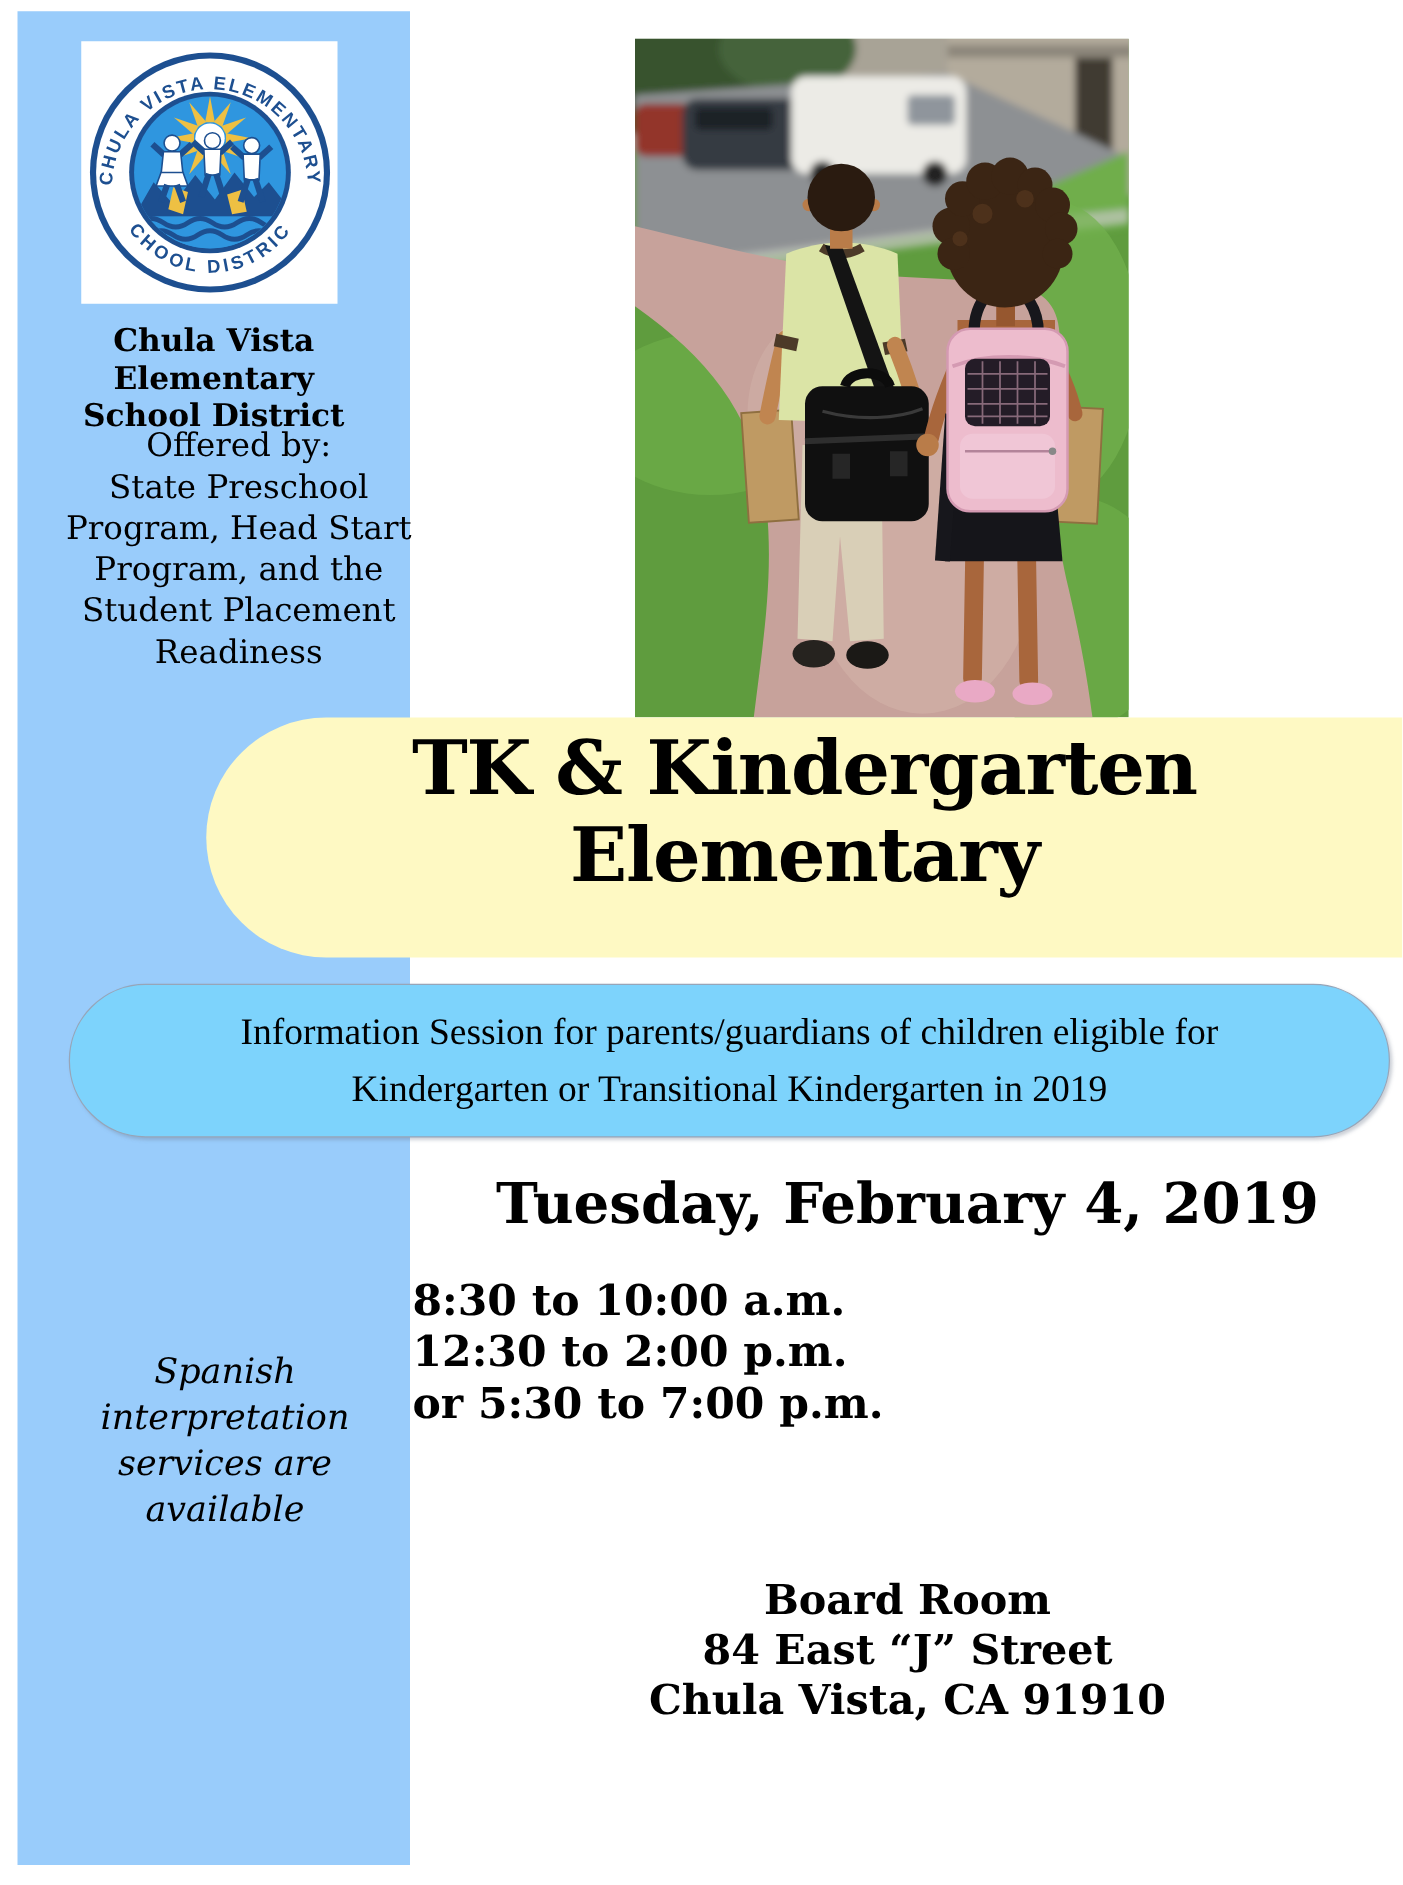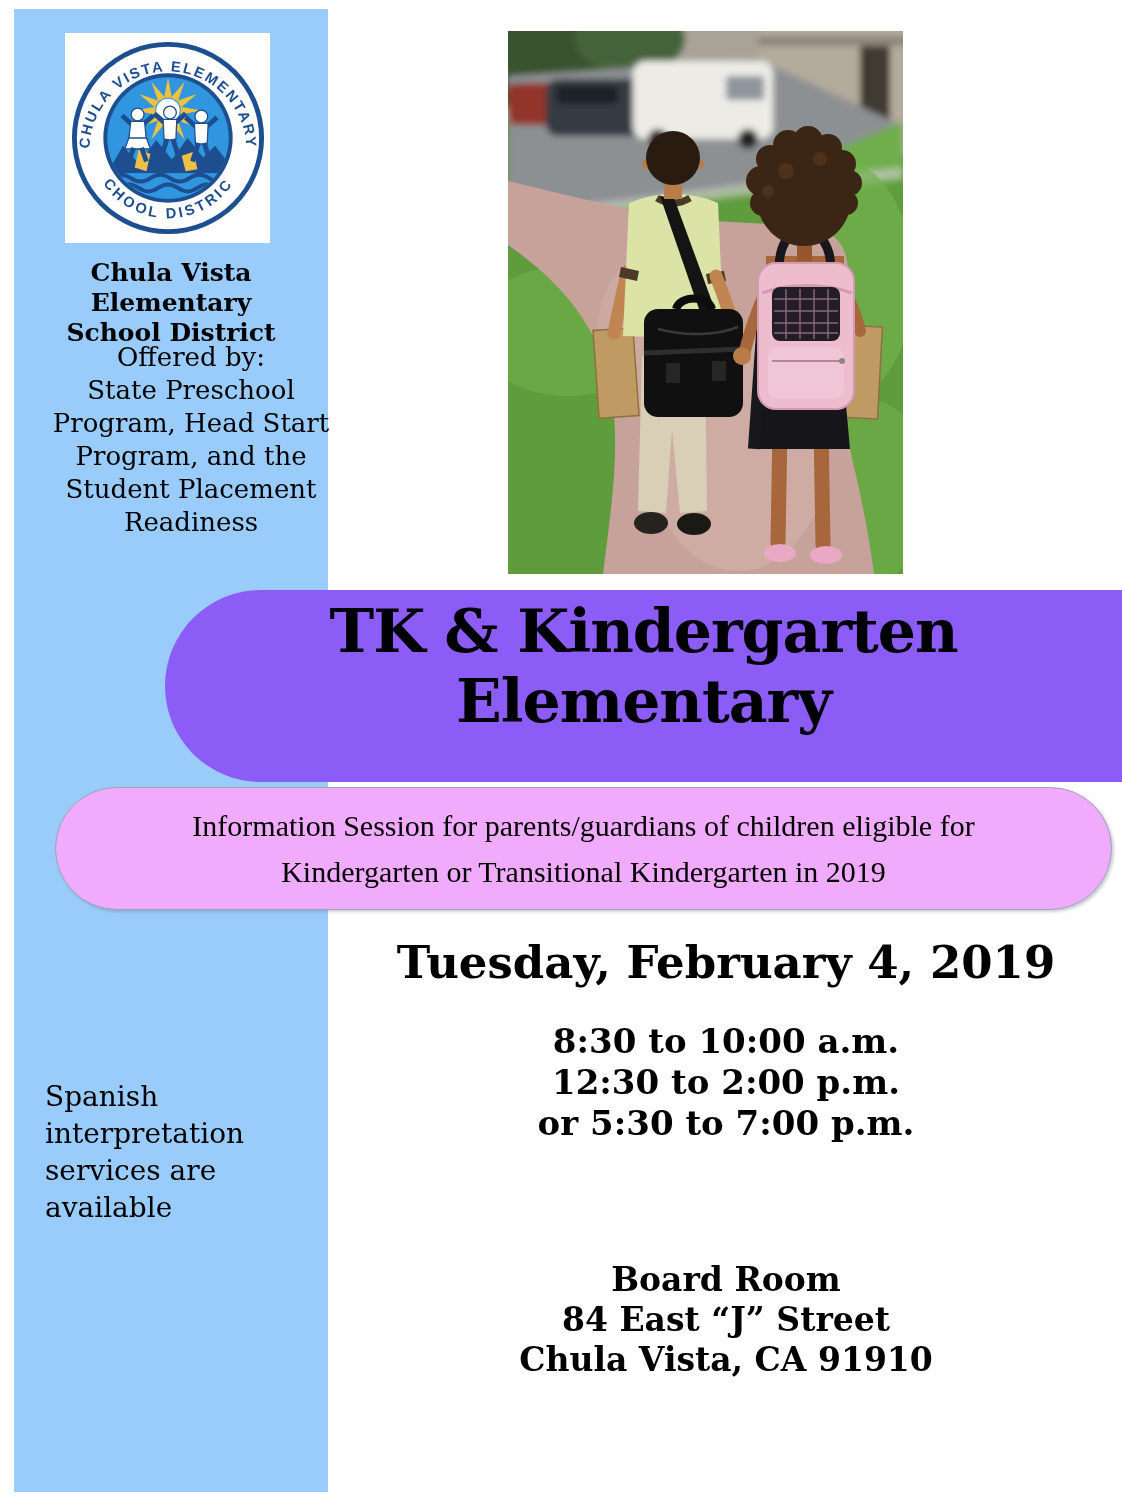--- a/index.html
+++ b/index.html
@@ -5,36 +5,36 @@
   html,body{margin:0;padding:0;background:#ffffff;}
   .page{position:relative;width:1122px;height:1508px;background:#ffffff;overflow:hidden;
         font-family:"DejaVu Serif",serif;color:#000;}
   .sidebar{position:absolute;left:14px;top:9px;width:314px;height:1483px;background:#99ccfb;}
   .logo-box{position:absolute;left:51px;top:24px;width:205px;height:210px;background:#fff;
             display:flex;align-items:center;justify-content:center;}
   .org-name{position:absolute;left:0;top:249px;width:100%;text-align:center;
             font-weight:bold;font-size:25px;line-height:30px;}
   .offered{position:absolute;left:0;top:332px;width:100%;text-align:center;
            font-size:26px;line-height:33px;padding-left:20px;}
-  .spanish{position:absolute;left:31px;top:1069px;width:270px;text-align:left;
-           font-size:28px;line-height:37px;}
+  .spanish{position:absolute;left:31px;top:1069px;width:270px;text-align:center;
+           font-style:italic;font-size:28px;line-height:37px;}
   .photo{position:absolute;left:508px;top:31px;width:395px;height:543px;}
   .photo svg{display:block;width:100%;height:100%;}
-  .title-card{position:absolute;left:165px;top:590px;width:957px;height:192px;
-              background:#8b5cf6;border-radius:100px 0 0 100px;}
+  .title-card{position:absolute;left:165px;top:574px;width:957px;height:192px;
+              background:#fef9c3;border-radius:100px 0 0 100px;}
   .title-text{padding-top:6px;text-align:center;font-weight:bold;font-size:60px;
               line-height:70px;letter-spacing:-1px;}
   .banner{position:absolute;left:55px;top:787px;width:1057px;height:123px;box-sizing:border-box;
-          background:#f0abfc;border:1px solid #97a5b8;border-radius:62px;
+          background:#7dd3fc;border:1px solid #97a5b8;border-radius:62px;
           box-shadow:2px 2px 3px rgba(110,120,140,0.35);
           display:flex;flex-direction:column;justify-content:center;text-align:center;
           font-family:"Liberation Serif",serif;font-size:30px;line-height:46px;}
   .event-date{position:absolute;left:330px;top:936px;width:792px;text-align:center;
               font-weight:bold;font-size:45px;}
-  .event-times{position:absolute;left:330px;top:1021px;width:792px;text-align:center;
+  .event-times{position:absolute;left:330px;top:1021px;width:792px;
                font-weight:bold;font-size:34px;line-height:41px;}
   .venue-name{position:absolute;left:330px;top:1180px;width:792px;text-align:center;
               font-weight:bold;font-size:46px;}
   .venue-address{position:absolute;left:330px;top:1236px;width:792px;text-align:center;
                  font-weight:bold;font-size:33px;line-height:40px;margin-top:24px;}
 </style>
 </head>
 <body>
 
 <div class="page">

